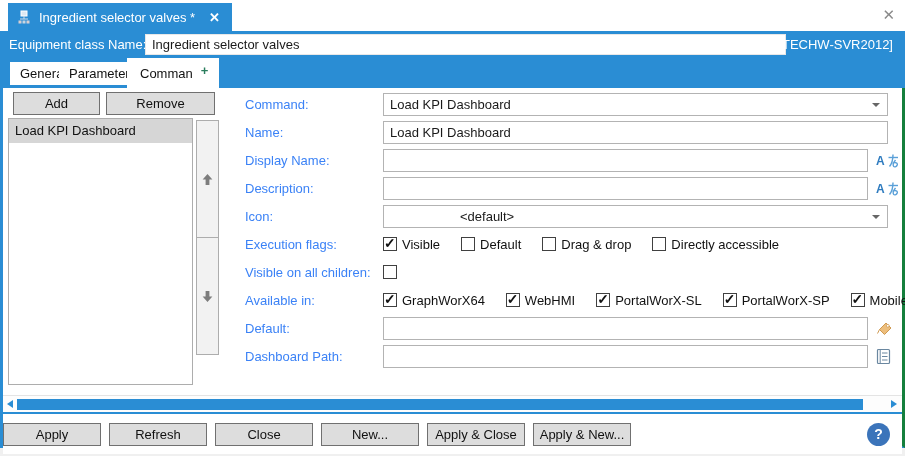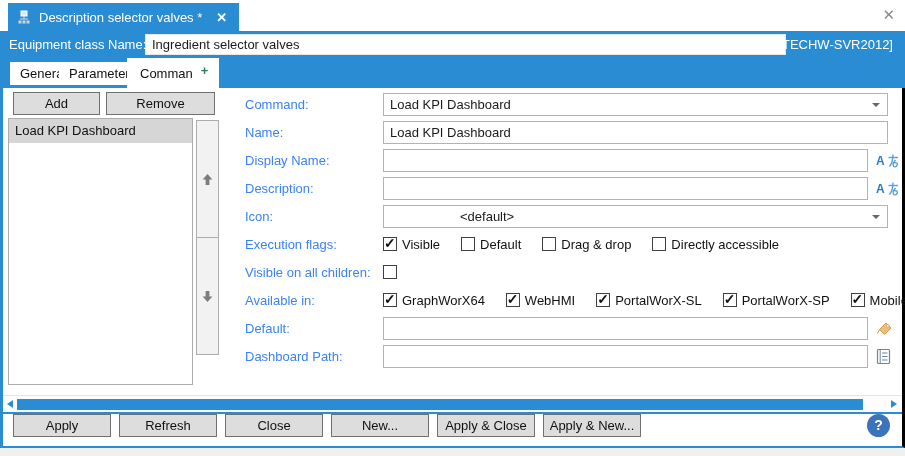--- a/index.html
+++ b/index.html
@@ -25,21 +25,21 @@
   .tab-strip { position:absolute; left:0; top:58px; width:905px; height:30px; background:#2a8dd4; }
   .tab { position:absolute; background:#fff; color:#111; font-size:13px; display:flex; align-items:center;
          justify-content:center; cursor:pointer; }
   .tab.inactive { top:4px; height:23px; padding:0 10px; }
   .tab.active { top:0; height:30px; padding:0 13px; font-size:13px; }
   .tab.add-tab { top:3px; height:19px; width:23px; color:#2a7d5d; font-size:13px; font-weight:bold; }
   #tab-general { left:10px; } #tab-parameters { left:59px; } #tab-commands { left:127px; } #tab-add { left:193px; }
 
   
   .body-frame { position:absolute; left:0; top:88px; width:905px; height:360px; background:#fff;
-                border-left:3px solid #2a8dd4; border-right:3px solid #000000; border-bottom:2px solid #2a8dd4; }
+                border-left:3px solid #2a8dd4; border-right:3px solid #15803d; border-bottom:2px solid #2a8dd4; }
   .content { position:absolute; left:0; top:0; right:0; height:307px; background:#fff; }
 
   
   .btn { background:#dddddd; border:1px solid #707070; font-family:"Liberation Sans",sans-serif;
          font-size:13px; color:#111; cursor:pointer; }
   .btn-add    { position:absolute; left:10px;  top:4px; width:87px; height:23px; }
   .btn-remove { position:absolute; left:103px; top:4px; width:109px; height:23px; }
   .listbox { position:absolute; left:5px; top:30px; width:185px; height:267px; background:#fff;
              border:1px solid #adadad; overflow:hidden; }
   .list-item { height:24px; line-height:24px; padding-left:6px; font-size:13px; color:#111; cursor:pointer; }
@@ -76,22 +76,22 @@
 
   
   .hscroll { position:absolute; left:0; top:307px; right:0; height:17px; background:#fdfdfd; border-top:1px solid #e4e4e4;}
   .hs-left { position:absolute; left:4px; top:4px; width:0; height:0;
              border-top:4px solid transparent; border-bottom:4px solid transparent; border-right:6px solid #2a8dd4; }
   .hs-right { position:absolute; right:5px; top:4px; width:0; height:0;
              border-top:4px solid transparent; border-bottom:4px solid transparent; border-left:6px solid #2a8dd4; }
   .hs-thumb { position:absolute; left:14px; top:3px; width:846px; height:11px; background:#2a8dd4; cursor:pointer; }
 
   
-  .footer { position:absolute; left:0; top:324px; right:0; height:25px; background:#fff;
-            border-top:2px solid #2a8dd4; display:flex; align-items:center; padding-left:10px; gap:8px; }
+  .footer { position:absolute; left:0; top:324px; right:0; height:42px; background:#fff;
+            border-top:2px solid #2a8dd4; display:flex; align-items:center; gap:8px; }
   .footer-btn { width:98px; height:23px; }
   .help-btn { margin-left:auto; margin-right:12px; width:23px; height:23px; border-radius:50%;
               background:#3b74ba; color:#fff; font-size:14px; font-weight:bold; text-align:center;
               line-height:23px; cursor:pointer; }
 </style>
 </head>
 <body>
 
 <div class="window">
 
@@ -100,21 +100,21 @@
       <span style="display:flex">
         <svg width="14" height="15" viewBox="0 0 14 15">
           <rect x="4" y="1" width="6" height="5" fill="#dce8f2" stroke="#ffffff" stroke-width="1"></rect>
           <line x1="7" y1="6" x2="7" y2="9" stroke="#cfdce8" stroke-width="1"></line>
           <line x1="3" y1="9" x2="11" y2="9" stroke="#cfdce8" stroke-width="1"></line>
           <rect x="1.5" y="10.5" width="3" height="3" fill="#d9cfd2"></rect>
           <rect x="9.5" y="10.5" width="3" height="3" fill="#d9cfd2"></rect>
           <rect x="5.5" y="10.5" width="3" height="3" fill="#c8d6e2"></rect>
         </svg>
       </span>
-      <span class="doc-tab-title">Description selector valves *</span>
+      <span class="doc-tab-title">Ingredient selector valves *</span>
       <span class="doc-tab-close">✕</span>
     </div>
     <span class="pane-close">✕</span>
   </div>
 
   <div class="name-row">
     <span class="name-row-label">Equipment class Name:</span>
     <input class="name-row-input" type="text" value="Ingredient selector valves" style="">
     <span class="server-badge">[TECHW-SVR2012]</span>
   </div>

